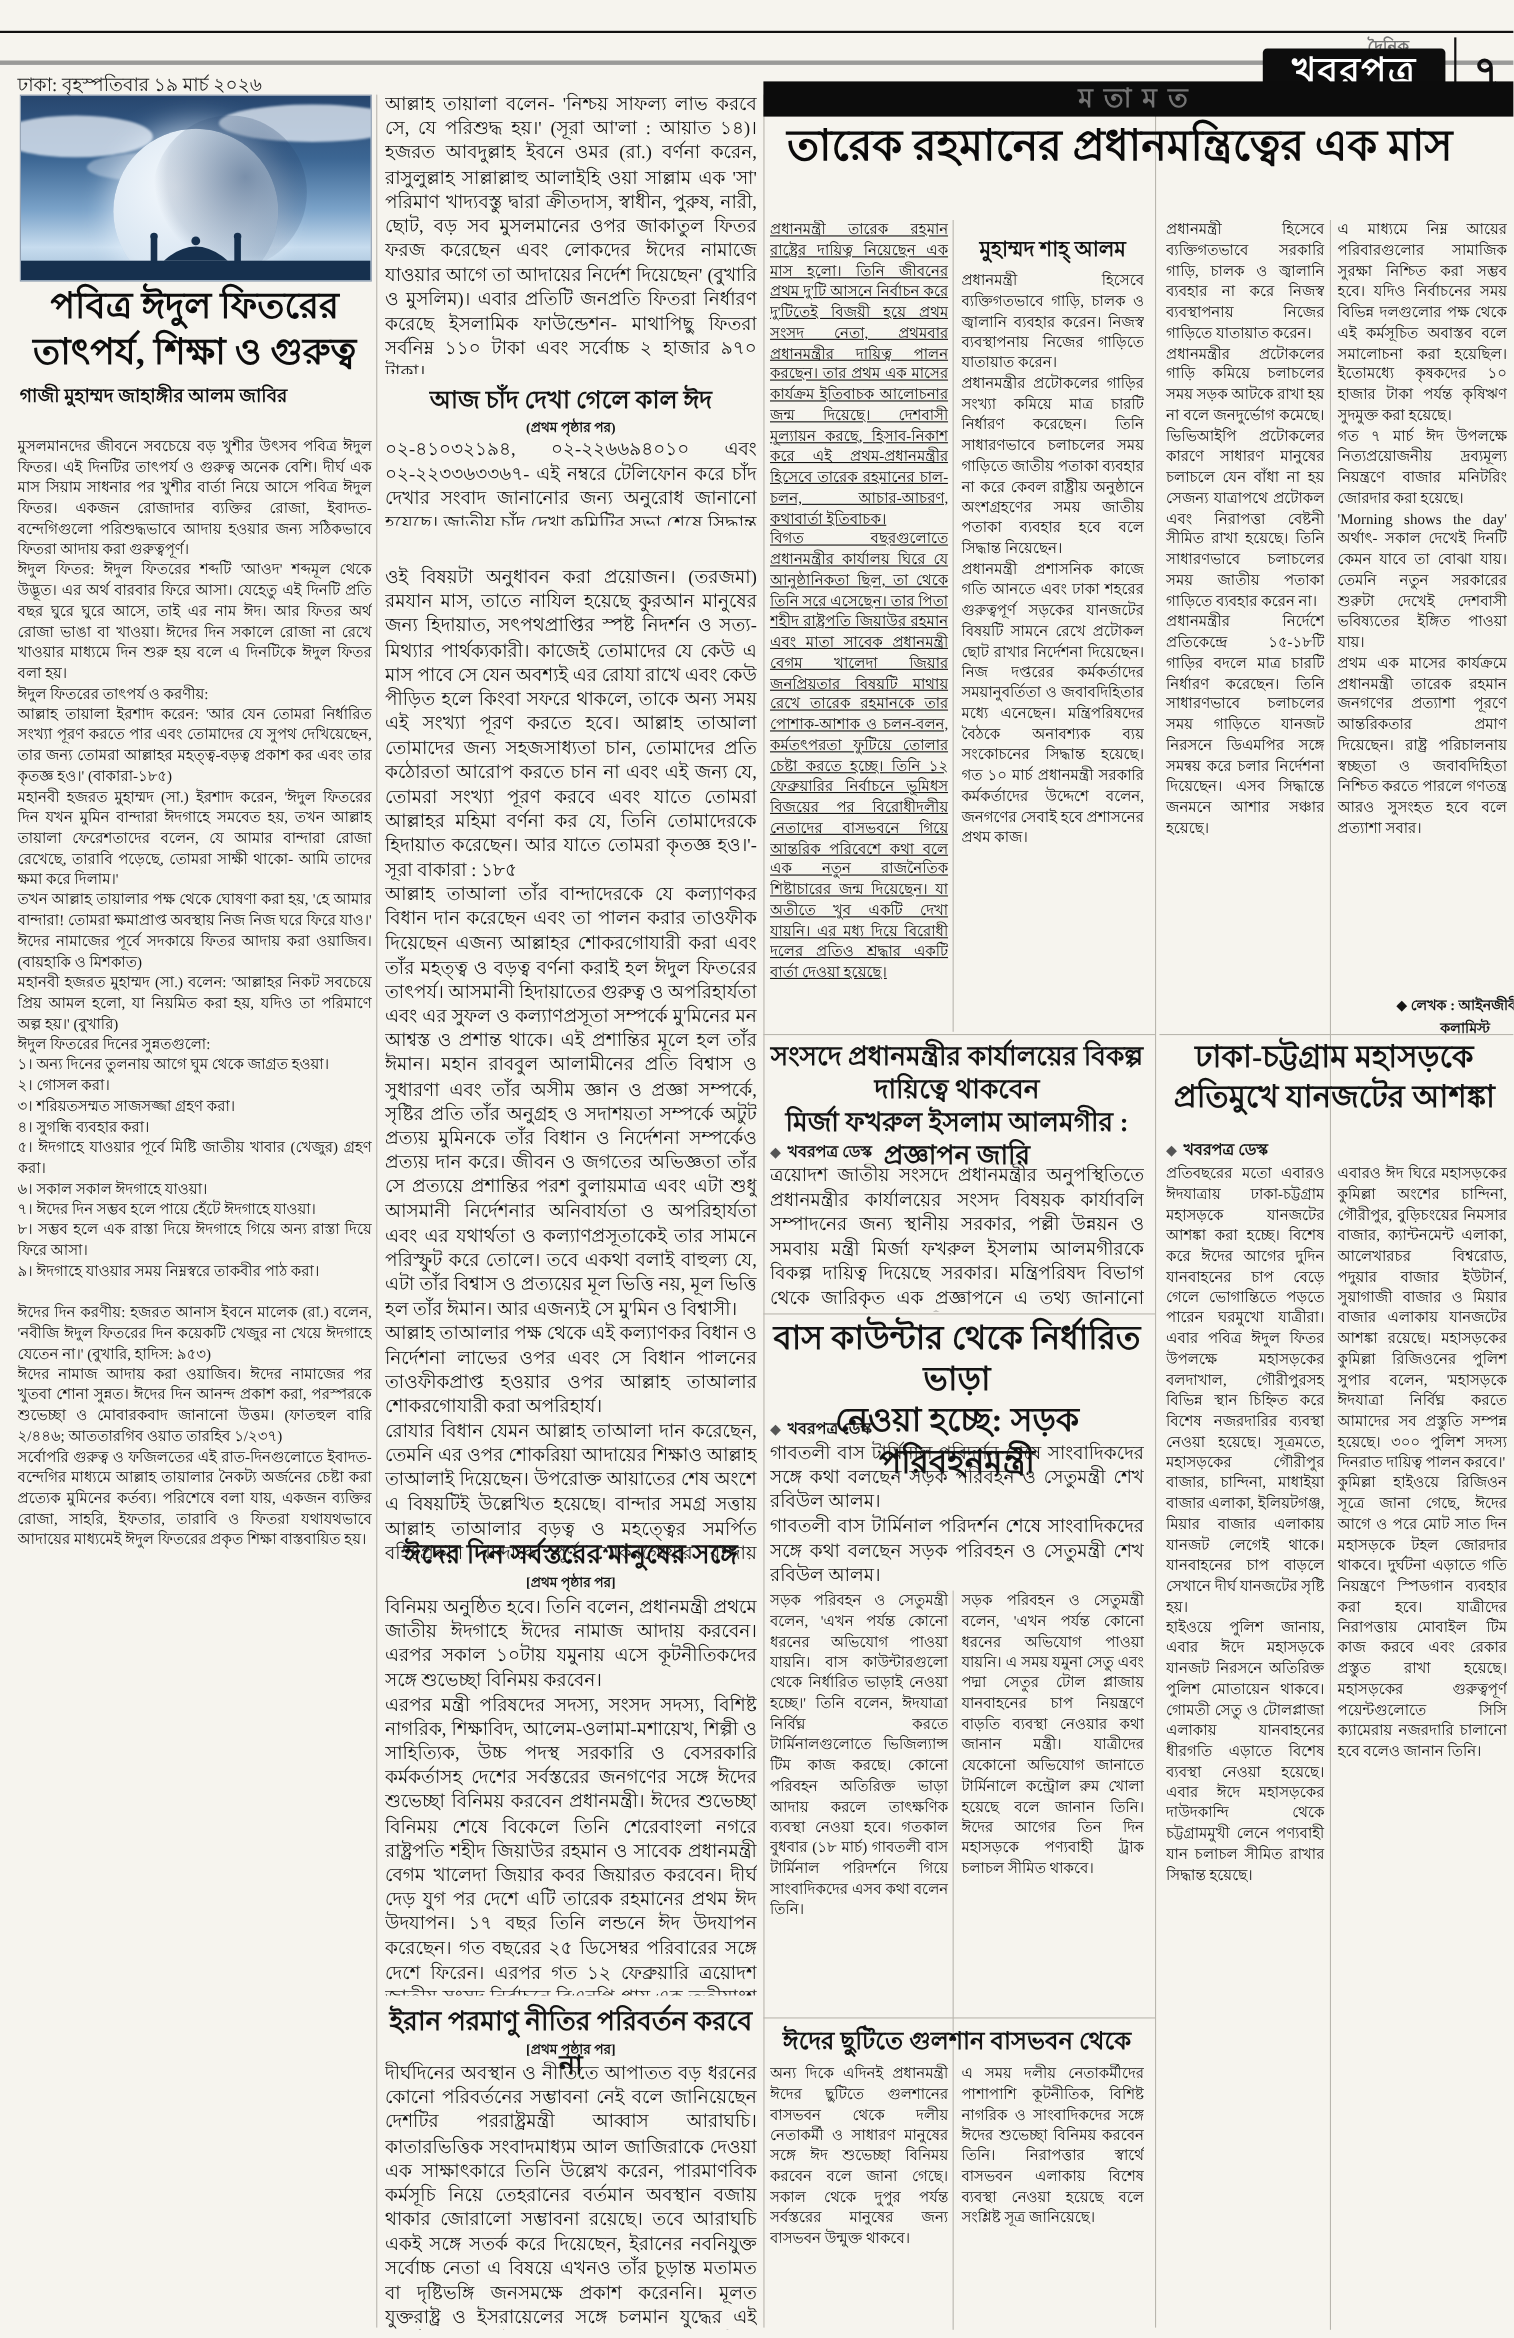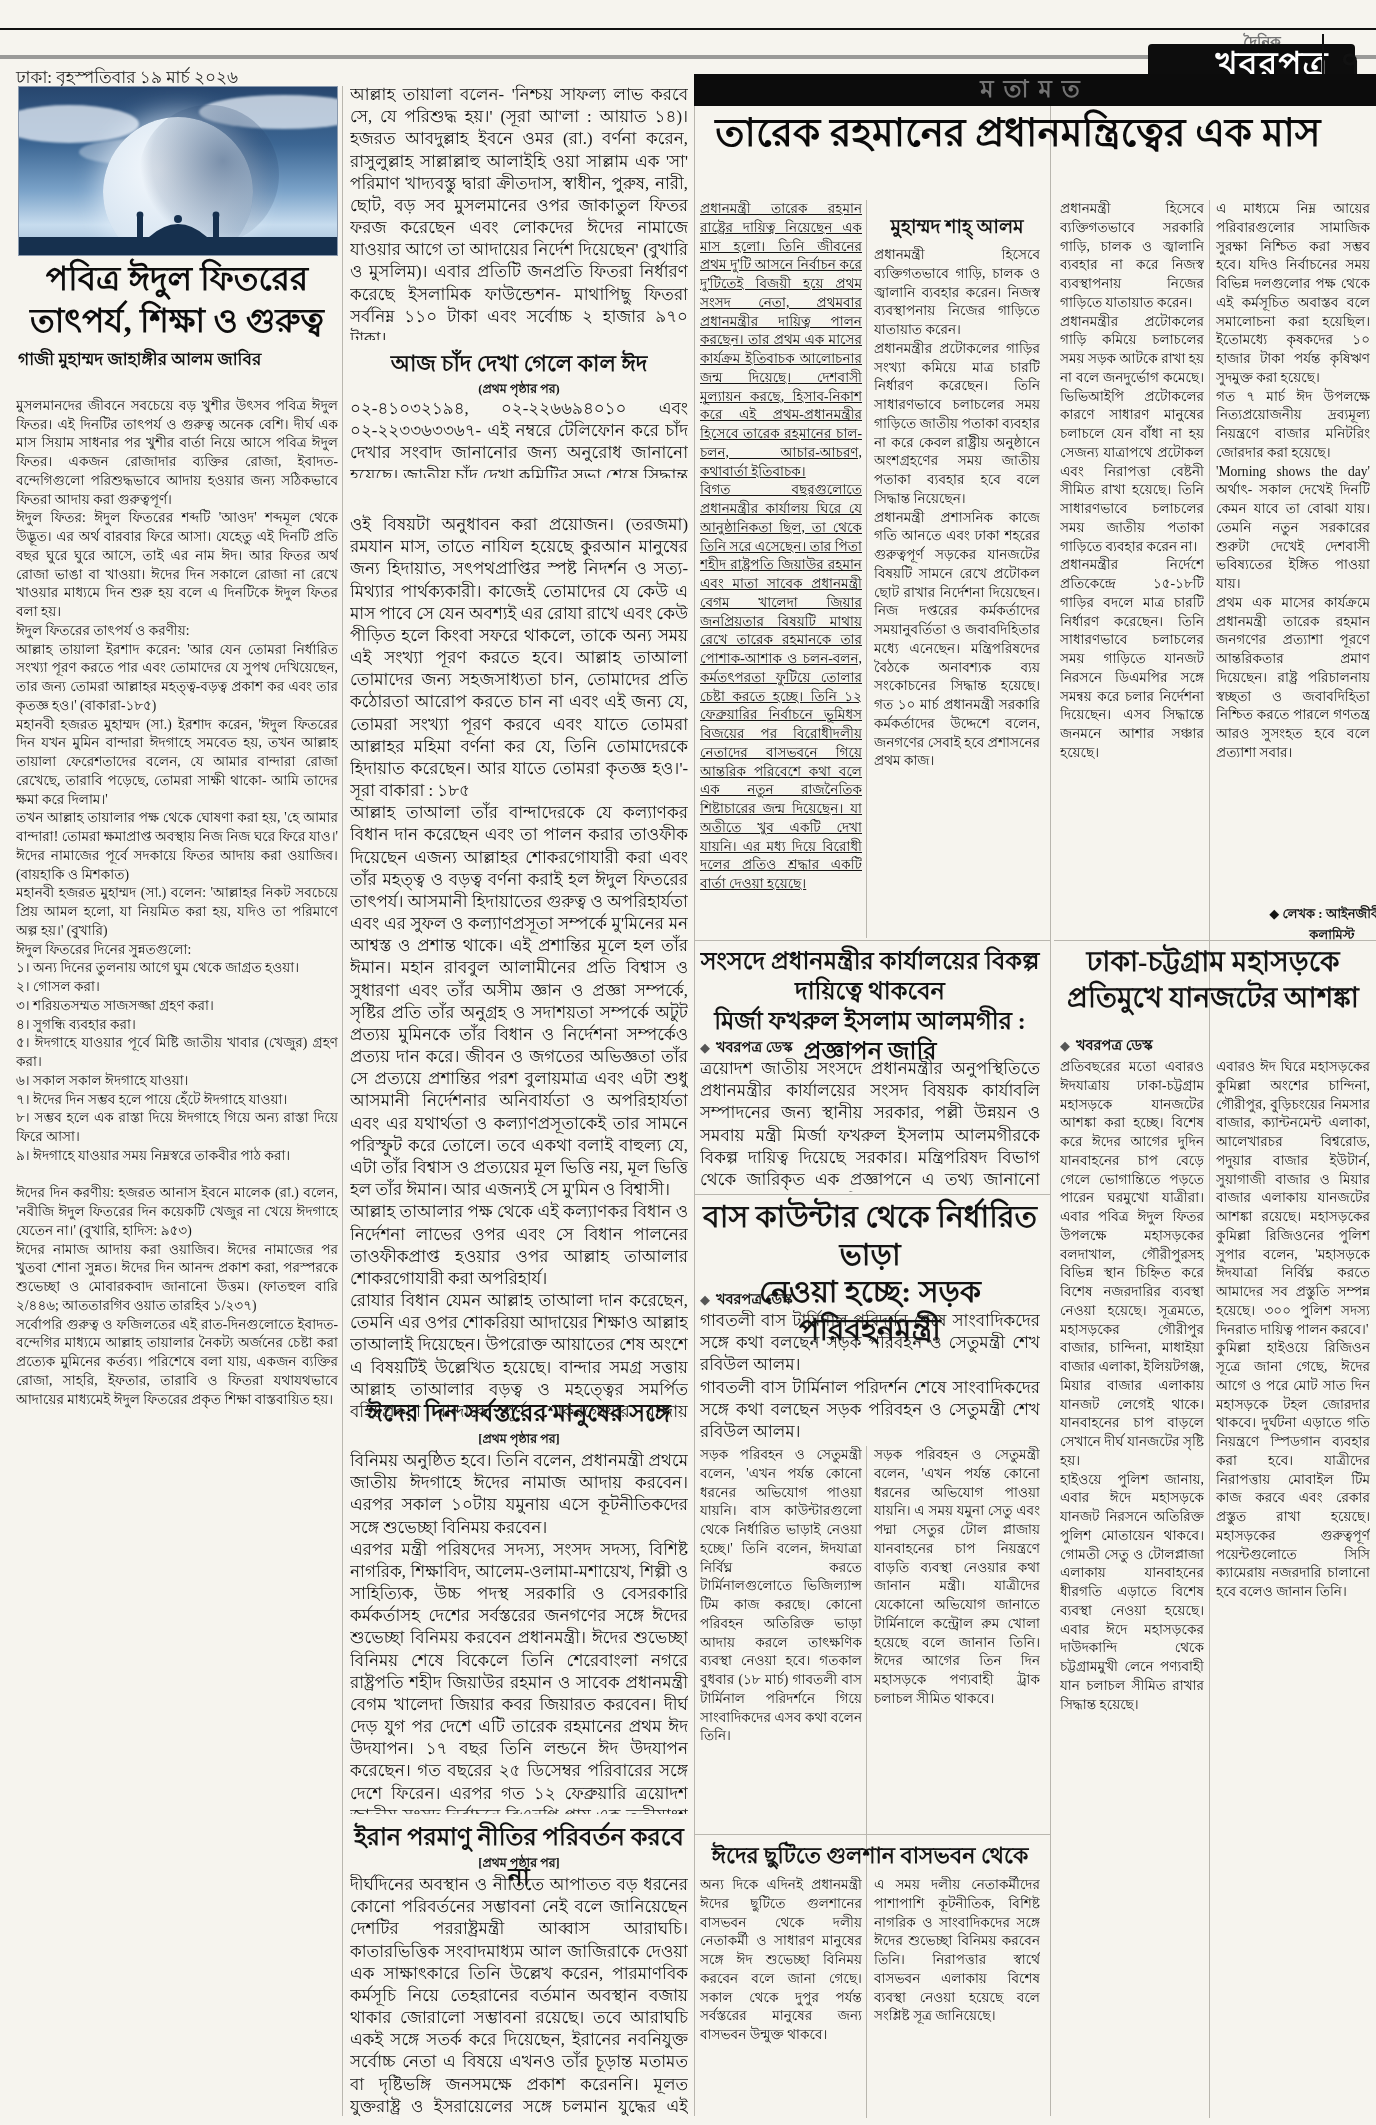--- a/index.html
+++ b/index.html
@@ -10,21 +10,21 @@
     color:#141414;overflow:hidden;
   }
   .abs{position:absolute;}
   
   .top-hairline{left:0;top:28px;width:1376px;height:2px;background:#111;}
   .mast-rule{left:0;top:55px;width:1376px;height:4px;background:#9a9a98;}
   .date-line{left:16px;top:64px;font-size:17px;color:#222;}
   .brand-tag{left:1212px;top:30px;width:100px;text-align:center;font-size:15px;font-weight:bold;color:#737373;}
   .brand-box{left:1148px;top:44px;width:166px;height:44px;background:#0d0d0d;color:#fff;
     display:flex;align-items:center;justify-content:center;font-size:34px;font-weight:800;
-    border-radius:4px;letter-spacing:1px;padding-left:41px;}
+    border-radius:4px;letter-spacing:1px;}
   .mast-divider{left:1322px;top:34px;width:2px;height:56px;background:#111;}
   .page-number{left:1330px;top:34px;width:44px;text-align:center;font-size:40px;font-weight:bold;color:#111;}
   
   .vrule{width:1px;background:#b9b6ae;}
   .hrule{height:1px;background:#b9b6ae;}
   
   .body-txt{font-size:13.6px;line-height:1.38;text-align:justify;overflow:hidden;white-space:pre-line;}
   .body-txt-lg{font-size:16.8px;line-height:1.32;text-align:justify;overflow:hidden;white-space:pre-line;}
   
   .photo{left:18px;top:86px;width:318px;height:168px;overflow:hidden;border:1px solid #8a99ad;

